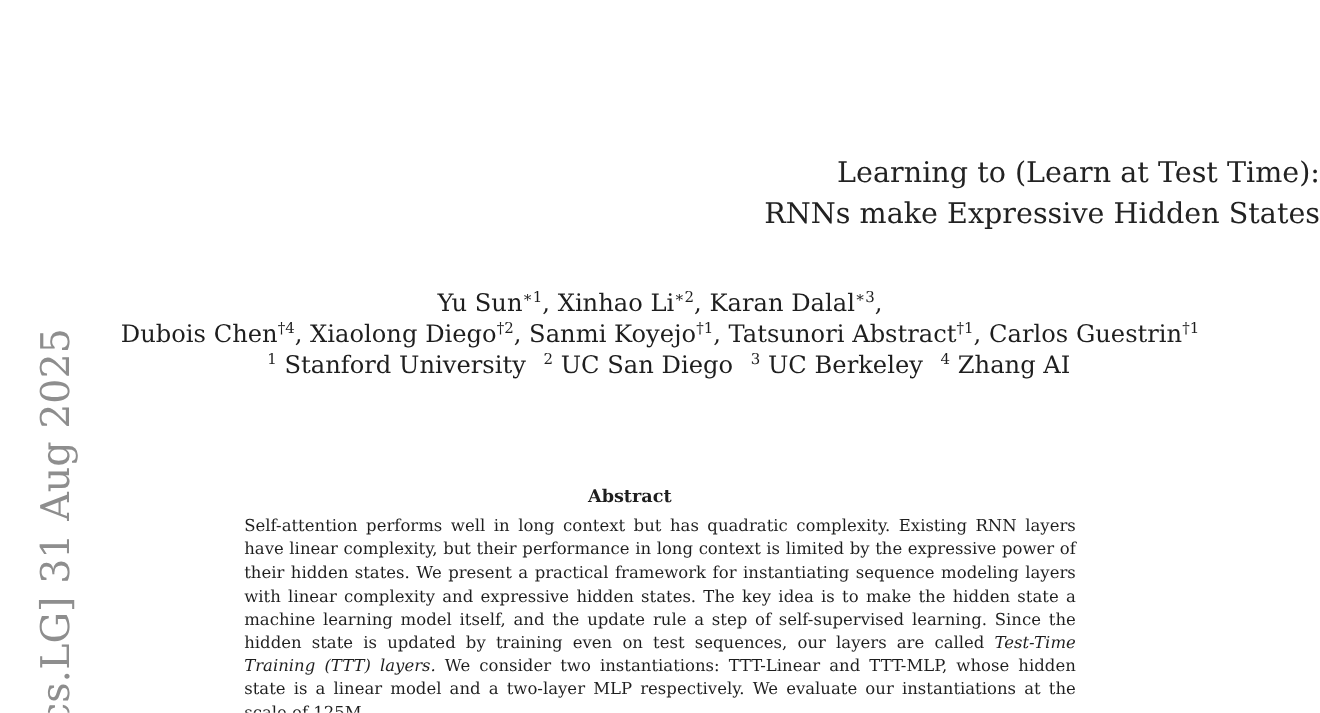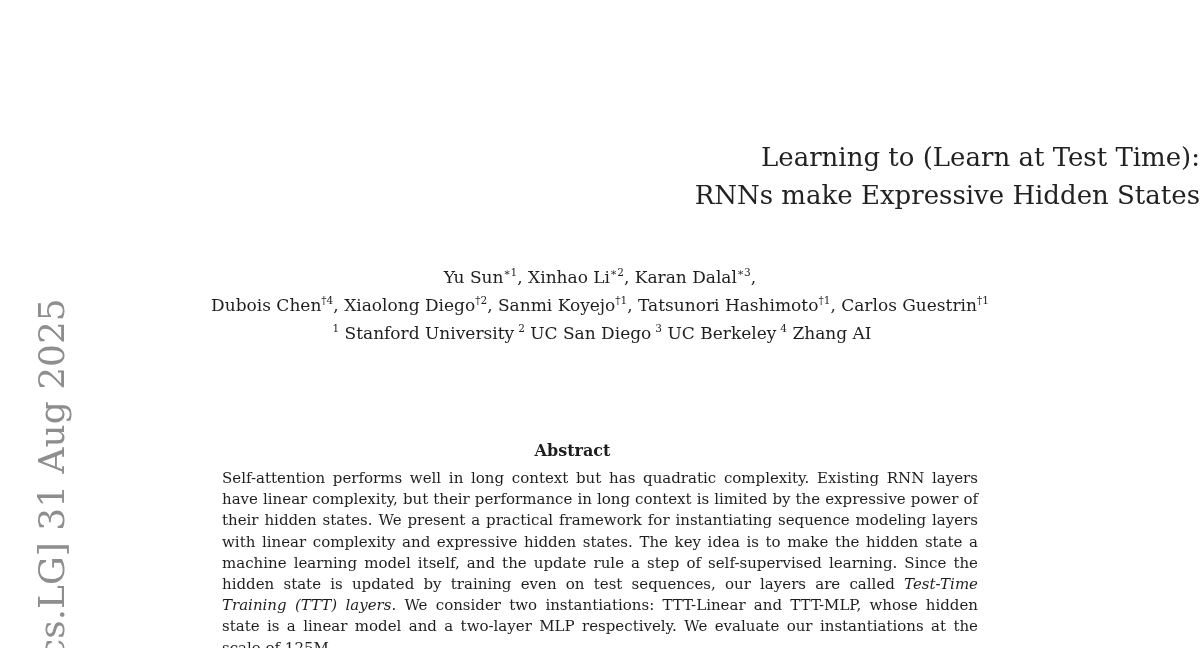--- a/index.html
+++ b/index.html
@@ -34,31 +34,31 @@
     font-size: 26px;
     line-height: 38px;
     color: #222222;
   }
   .authors {
     position: absolute;
     top: 263px;
     left: 0;
     width: 1200px;
     text-align: center;
-    font-size: 17px;
+    font-size: 22px;
     line-height: 28px;
     color: #1e1e1e;
   }
   .au-line { white-space: nowrap; }
   sup {
     font-size: 0.62em;
     line-height: 0;
     vertical-align: super;
   }
-  .affil { margin-left: 4px; }
+  .affil { margin-left: 16px; }
   .affil + .affil { }
   .abstract-title {
     position: absolute;
     top: 441px;
     left: 0;
     width: 1145px;
     text-align: center;
     font-size: 16px;
     font-weight: bold;
     color: #1e1e1e;
@@ -81,19 +81,19 @@
 
 <div class="watermark" style="color: rgb(142, 142, 142);">cs.LG] 31 Aug 2025</div>
 
 <div class="title">
   <div>Learning to (Learn at Test Time):</div>
   <div>RNNs make Expressive Hidden States</div>
 </div>
 
 <div class="authors">
   <div class="au-line"><span>Yu Sun</span><sup>∗1</sup><span>, </span><span>Xinhao Li</span><sup>∗2</sup><span>, </span><span>Karan Dalal</span><sup>∗3</sup><span>,</span></div>
-  <div class="au-line"><span>Dubois Chen</span><sup>†4</sup><span>, </span><span>Xiaolong Diego</span><sup>†2</sup><span>, </span><span>Sanmi Koyejo</span><sup>†1</sup><span>, </span><span>Tatsunori Hashimoto</span><sup>†1</sup><span>, </span><span>Carlos Guestrin</span><sup>†1</sup><span></span></div>
+  <div class="au-line"><span>Dubois Chen</span><sup>†4</sup><span>, </span><span>Xiaolong Diego</span><sup>†2</sup><span>, </span><span>Sanmi Koyejo</span><sup>†1</sup><span>, </span><span>Tatsunori Abstract</span><sup>†1</sup><span>, </span><span>Carlos Guestrin</span><sup>†1</sup><span></span></div>
   <div class="au-line"><span class="affil"><sup>1</sup><span> Stanford University</span></span><span class="affil"><sup>2</sup><span> UC San Diego</span></span><span class="affil"><sup>3</sup><span> UC Berkeley</span></span><span class="affil"><sup>4</sup><span> Zhang AI</span></span></div>
 </div>
 
 <div class="abstract-title">Abstract</div>
 
 <p class="abstract-body"><span>Self-attention performs well in long context but has quadratic complexity. Existing RNN layers have linear complexity, but their performance in long context is limited by the expressive power of their hidden states. We present a practical framework for instantiating sequence modeling layers with linear complexity and expressive hidden states. The key idea is to make the hidden state a machine learning model itself, and the update rule a step of self-supervised learning. Since the hidden state is updated by training even on test sequences, our layers are called </span><em>Test-Time Training (TTT) layers.</em><span> We consider two instantiations: TTT-Linear and TTT-MLP, whose hidden state is a linear model and a two-layer MLP respectively. We evaluate our instantiations at the scale of 125M</span></p>
 
 </body></html>

